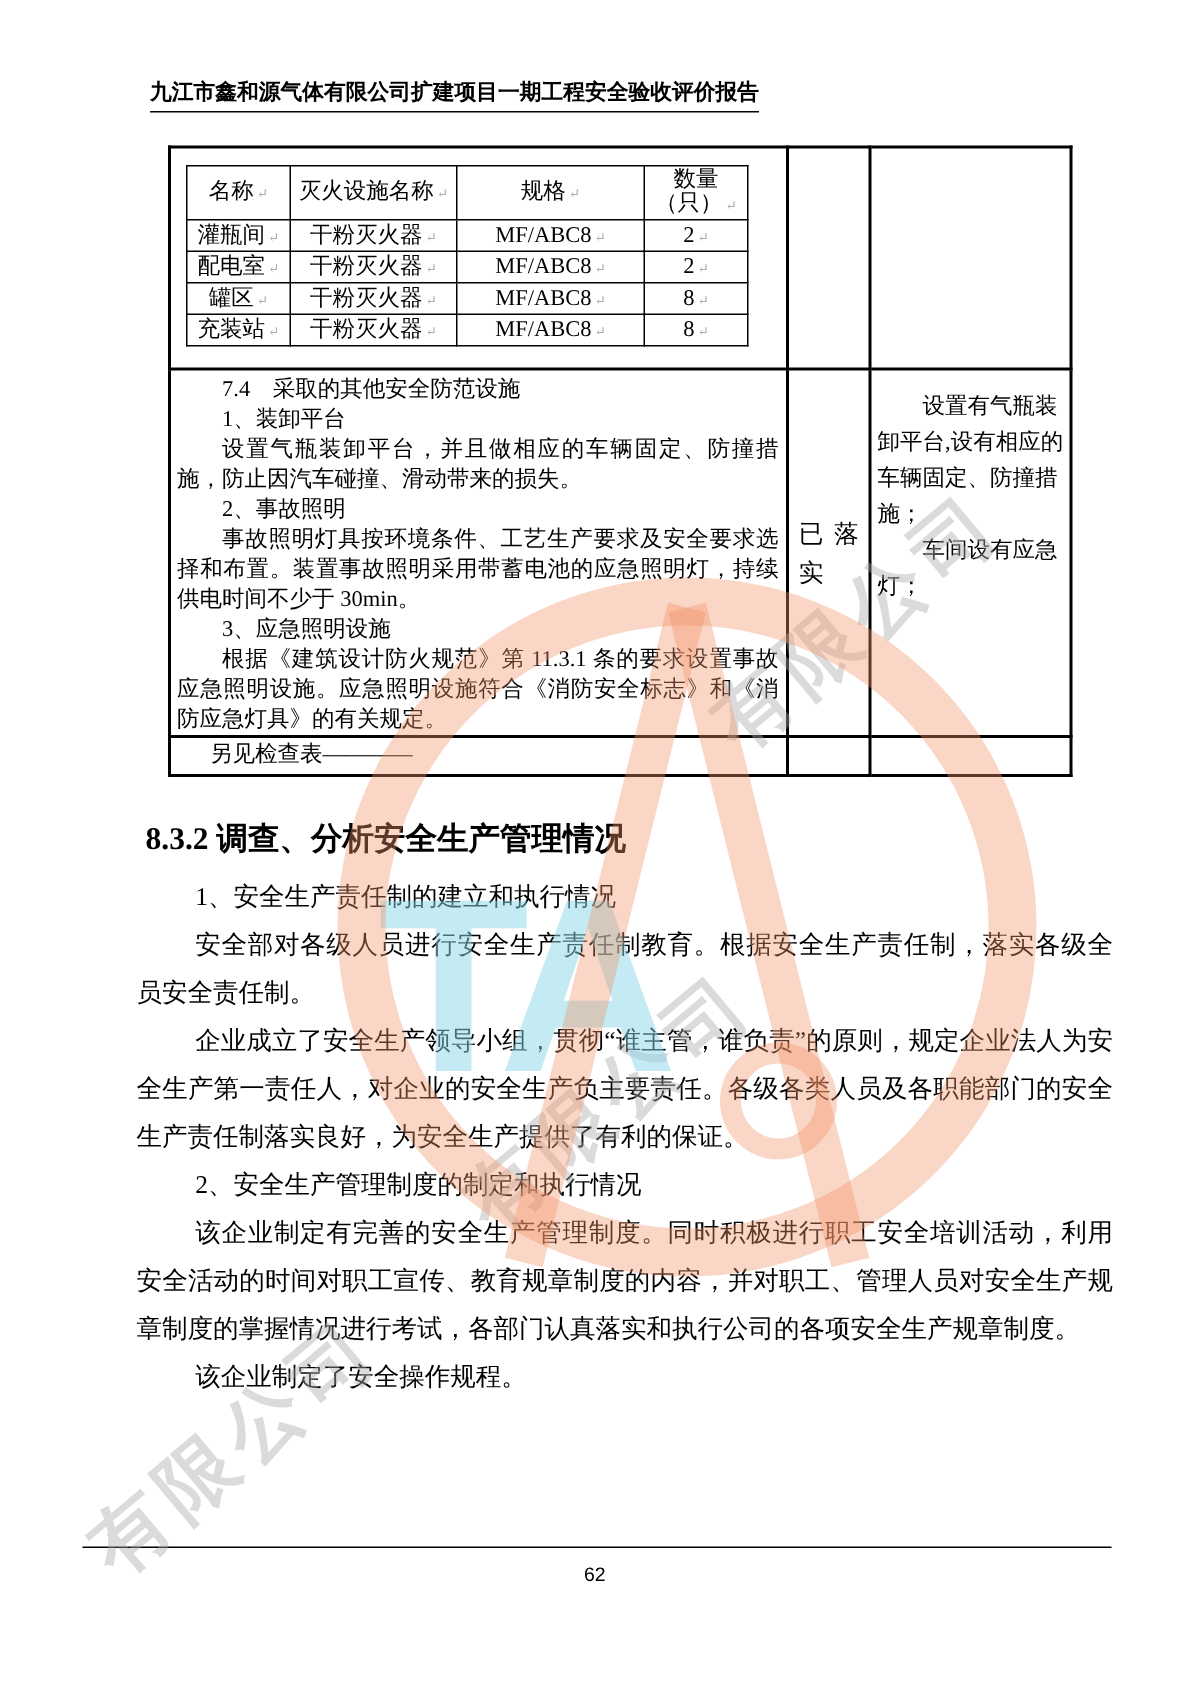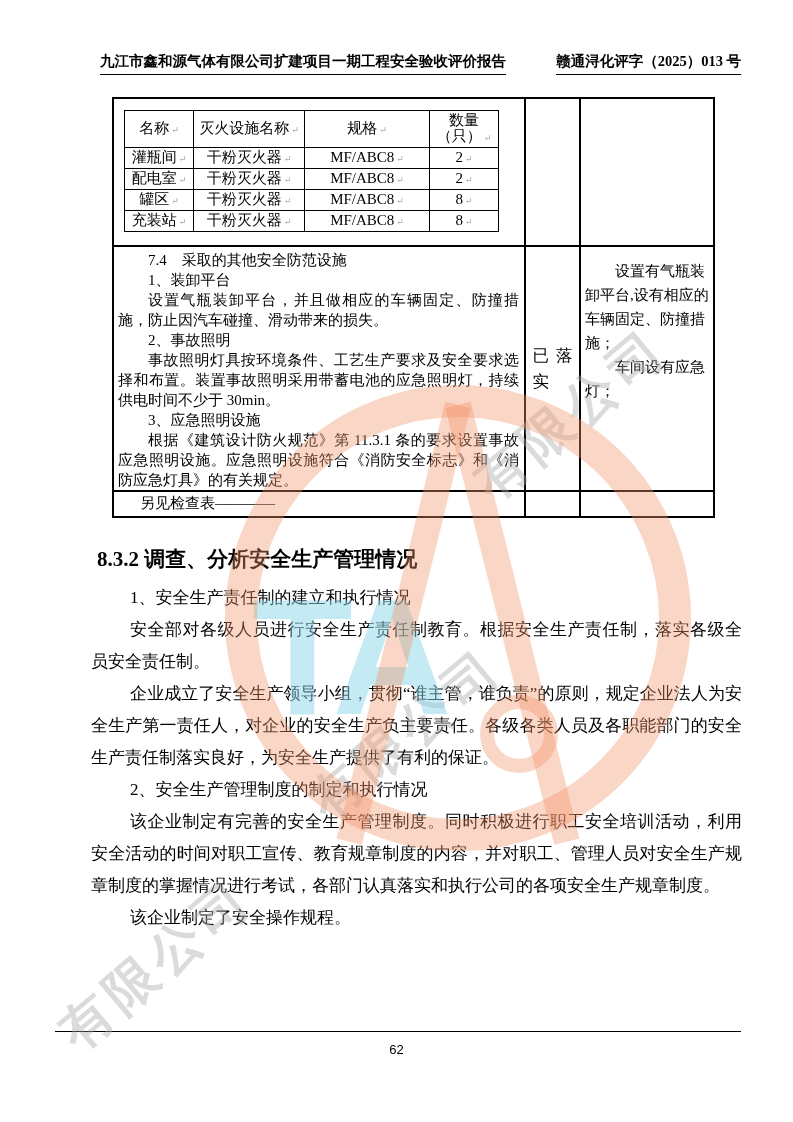--- a/index.html
+++ b/index.html
@@ -85,21 +85,20 @@
     <div class="wm-ring"></div>
     <div class="wm-leg l"></div>
     <div class="wm-leg r"></div>
     <div class="wm-aring"></div>
   </div>
 
   <div class="content">
 
     <div class="hdr">
       <span>九江市鑫和源气体有限公司扩建项目一期工程安全验收评价报告</span>
-      <span>赣通浔化评字（2025）013 号</span>
     </div>
 
     <table class="outer">
       <colgroup>
           <col style="width:412px">
           <col style="width:55px">
           <col style="width:134px">
         </colgroup>
       <tbody>
           <tr style="height:148px">

